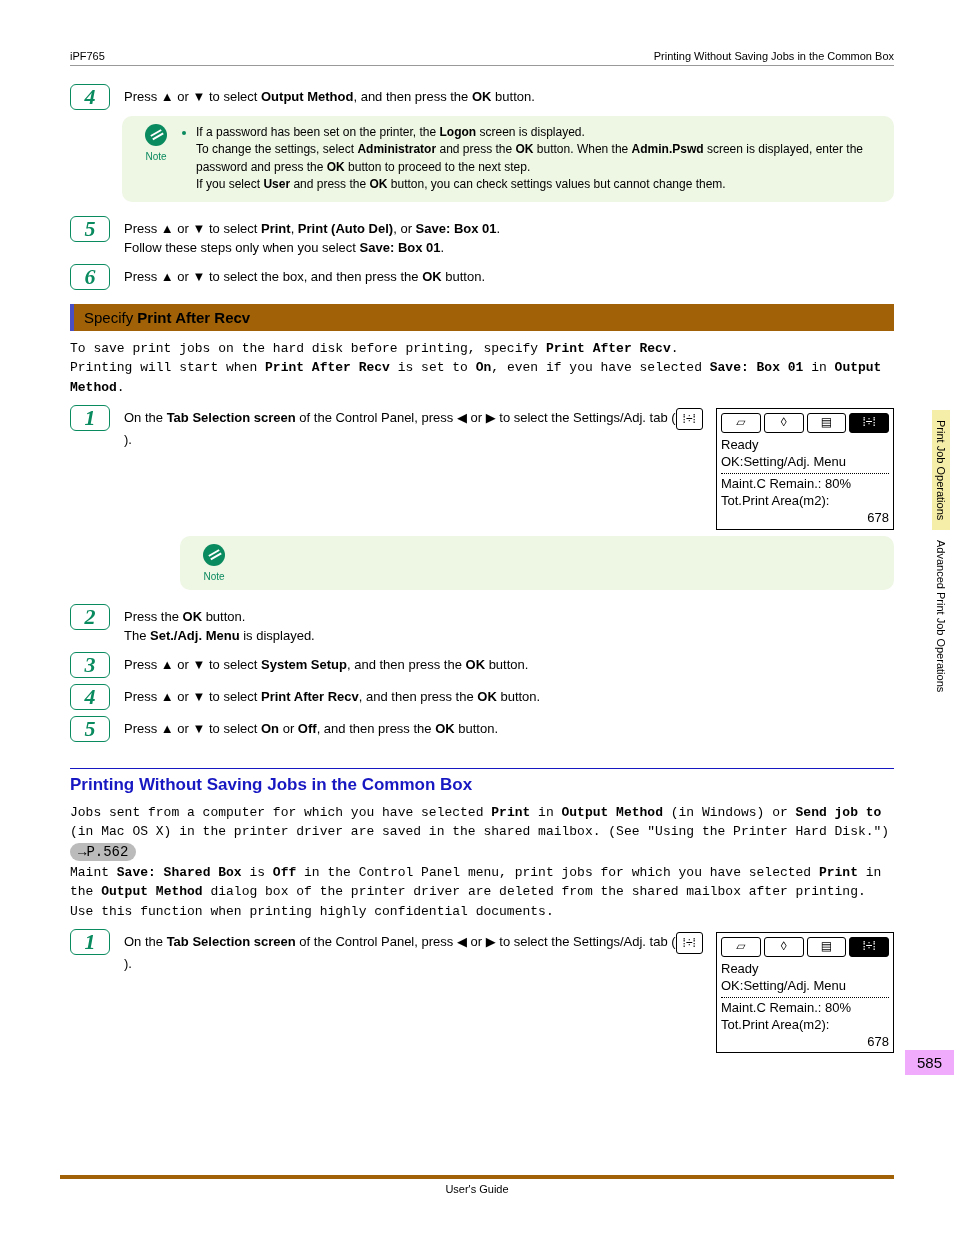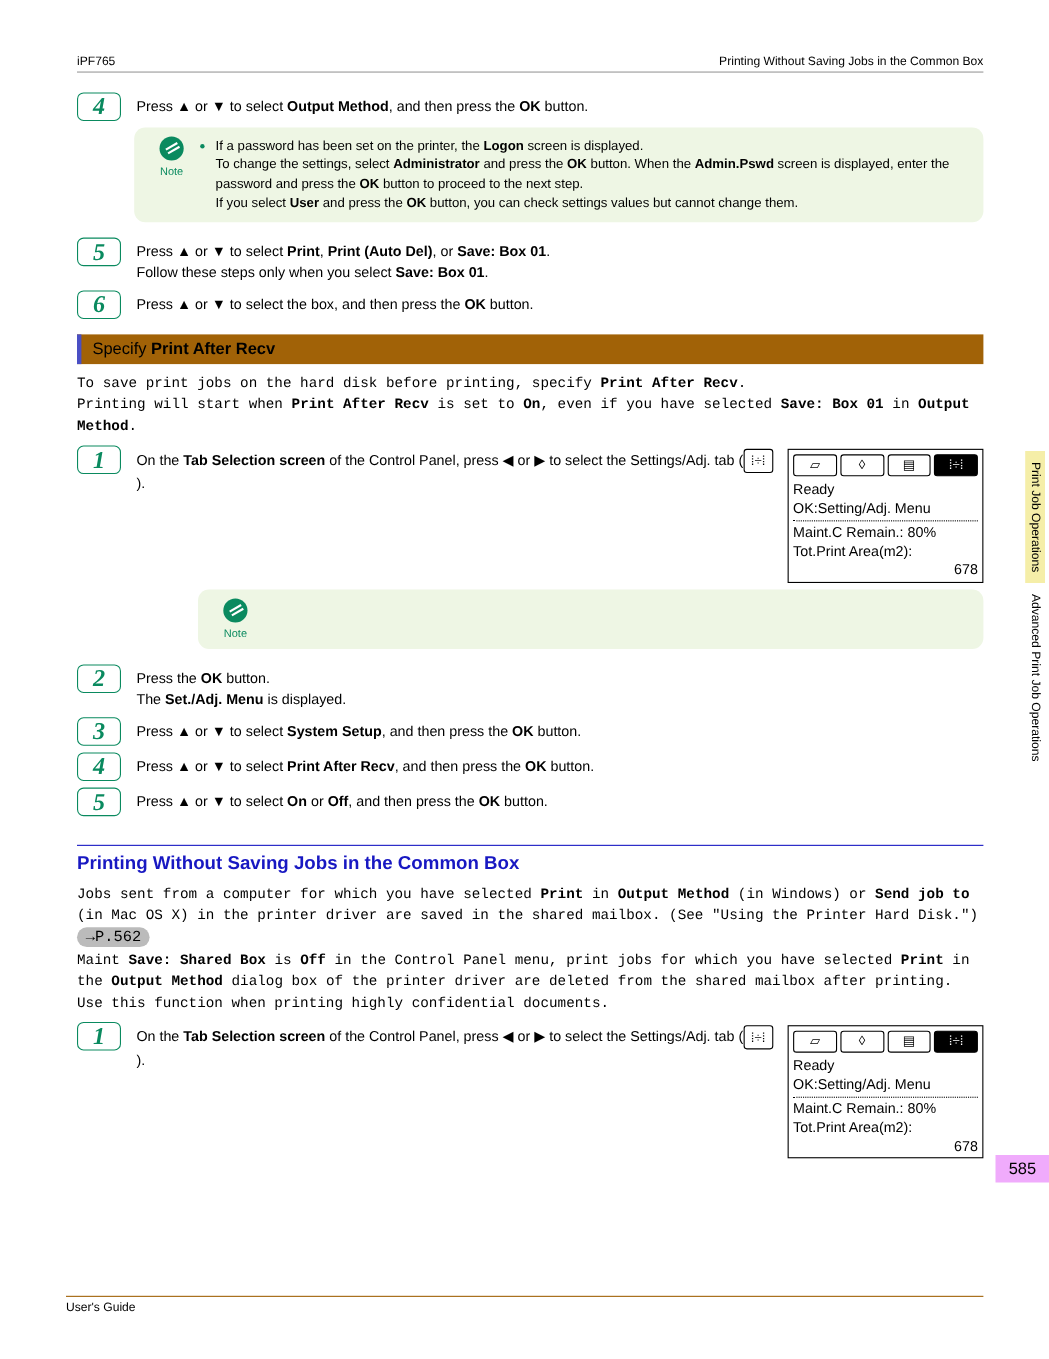--- a/index.html
+++ b/index.html
@@ -176,23 +176,24 @@
     top: 1050px;
     background: #f0abfc;
     padding: 4px 12px;
     font-size: 15px;
   }
   .footer-row {
     position: absolute;
     bottom: 40px;
     left: 60px;
     right: 60px;
-    border-top: 1px solid #a16207;
+    border-top: 4px solid #a16207;
     padding-top: 4px;
     font-size: 11px;
+    text-align: center;
   }
 </style>
 </head>
 <body>
 
 <div class="page">
 
   <div class="header-row">
     <span>iPF765</span>
     <span>Printing Without Saving Jobs in the Common Box</span>

